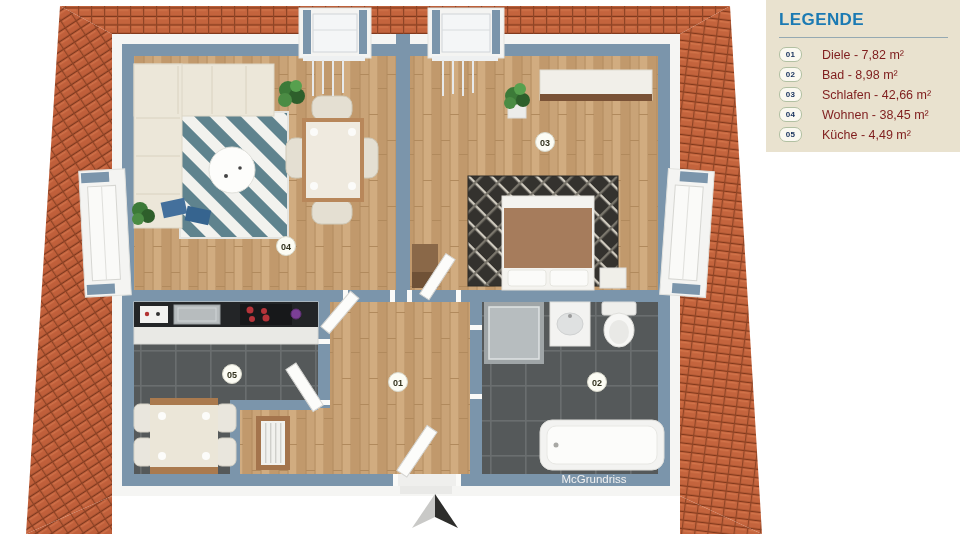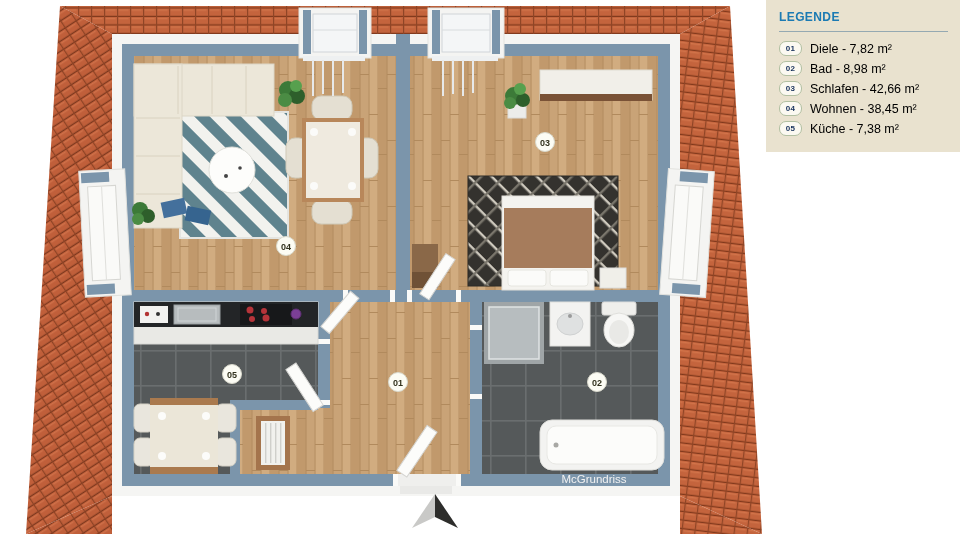--- a/index.html
+++ b/index.html
@@ -2,27 +2,27 @@
 <html><head>
 <meta charset="utf-8">
 <style>
   html,body{margin:0;padding:0;background:#ffffff;}
   .stage{position:relative;width:960px;height:540px;background:#ffffff;overflow:hidden;
          font-family:"Liberation Sans", sans-serif;}
   .plan-svg{position:absolute;left:0;top:0;}
   
   .legend{position:absolute;left:766px;top:0;width:194px;height:152px;
           background:#e9e2cf;box-sizing:border-box;padding:10px 12px 8px 13px;}
-  .legend-title{color:#1b7ab3;font-weight:bold;font-size:12px;letter-spacing:.4px;}
+  .legend-title{color:#1b7ab3;font-weight:bold;font-size:17px;letter-spacing:.4px;}
   .legend-rule{border:none;border-top:1px solid #95a9b2;margin:7px 0 9px 0;}
   .legend-row{display:flex;align-items:center;margin-bottom:5px;}
   .legend-badge{flex:0 0 auto;width:21px;height:13px;border-radius:7px;background:#fbf9f1;
                 border:1px solid #b2c0a2;color:#16305c;font-size:8px;font-weight:bold;
                 display:flex;align-items:center;justify-content:center;letter-spacing:.3px;}
-  .legend-label{margin-left:8px;font-size:12.5px;color:#000000;}
+  .legend-label{margin-left:20px;font-size:12.5px;color:#7f1d1d;}
   text{font-family:"Liberation Sans", sans-serif;}
 </style>
 </head>
 <body>
 
 <div class="stage">
 
 <svg class="plan-svg" width="960" height="540" viewBox="0 0 960 540">
   <defs>
     <pattern id="tilesTop" patternUnits="userSpaceOnUse" width="13" height="8.5">
@@ -325,17 +325,17 @@
   <div class="legend-row">
     <span class="legend-badge">03</span>
     <span class="legend-label">Schlafen - 42,66 m²</span>
   </div>
   <div class="legend-row">
     <span class="legend-badge">04</span>
     <span class="legend-label">Wohnen - 38,45 m²</span>
   </div>
   <div class="legend-row">
     <span class="legend-badge">05</span>
-    <span class="legend-label">Küche - 7,38 m²</span>
+    <span class="legend-label">Küche - 4,49 m²</span>
   </div>
 </div>
 
 </div>
 
 </body></html>

